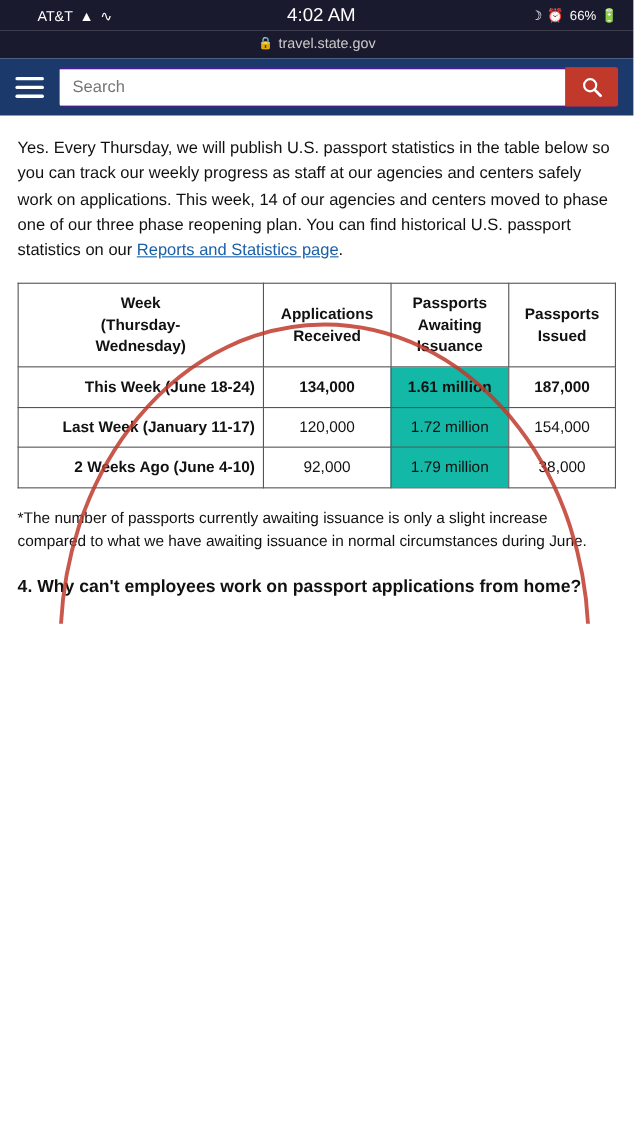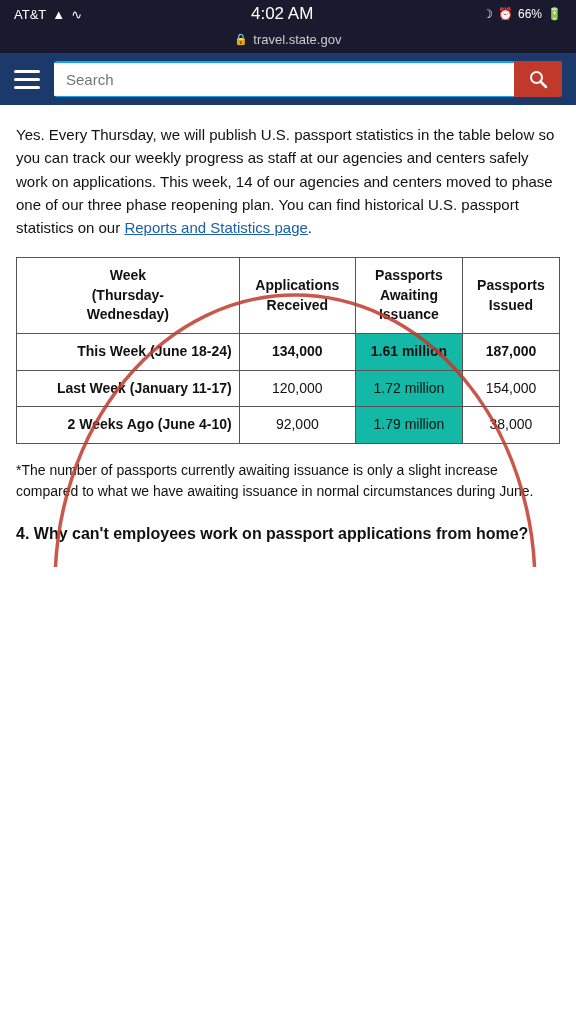--- a/index.html
+++ b/index.html
@@ -15,21 +15,21 @@
     .status-bar {
       background: #1a1a2e;
       color: #fff;
       font-size: 13px;
       display: flex;
       justify-content: space-between;
       align-items: center;
       padding: 6px 14px;
       height: 28px;
     }
-    .status-left { display: flex; align-items: center; gap: 6px; }
+    .status-left { display: flex; align-items: center; gap: 6px; margin-left: 20px; }
     .status-center { font-size: 17px; font-weight: 500; }
     .status-right { display: flex; align-items: center; gap: 5px; font-size: 12px; }
 
     
     .url-bar {
       background: #1a1a2e;
       color: #ccc;
       text-align: center;
       font-size: 13px;
       padding: 4px 0 6px;
@@ -57,21 +57,21 @@
     }
     .hamburger span {
       display: block;
       width: 26px;
       height: 3px;
       background: #fff;
       border-radius: 2px;
     }
     .search-bar {
       flex: 1;
-      background: #0ea5e9;
+      background: #4c1d95;
       border-radius: 3px;
       display: flex;
       align-items: center;
       overflow: hidden;
     }
     .search-bar input {
       flex: 1;
       border: none;
       outline: none;
       padding: 8px 12px;

